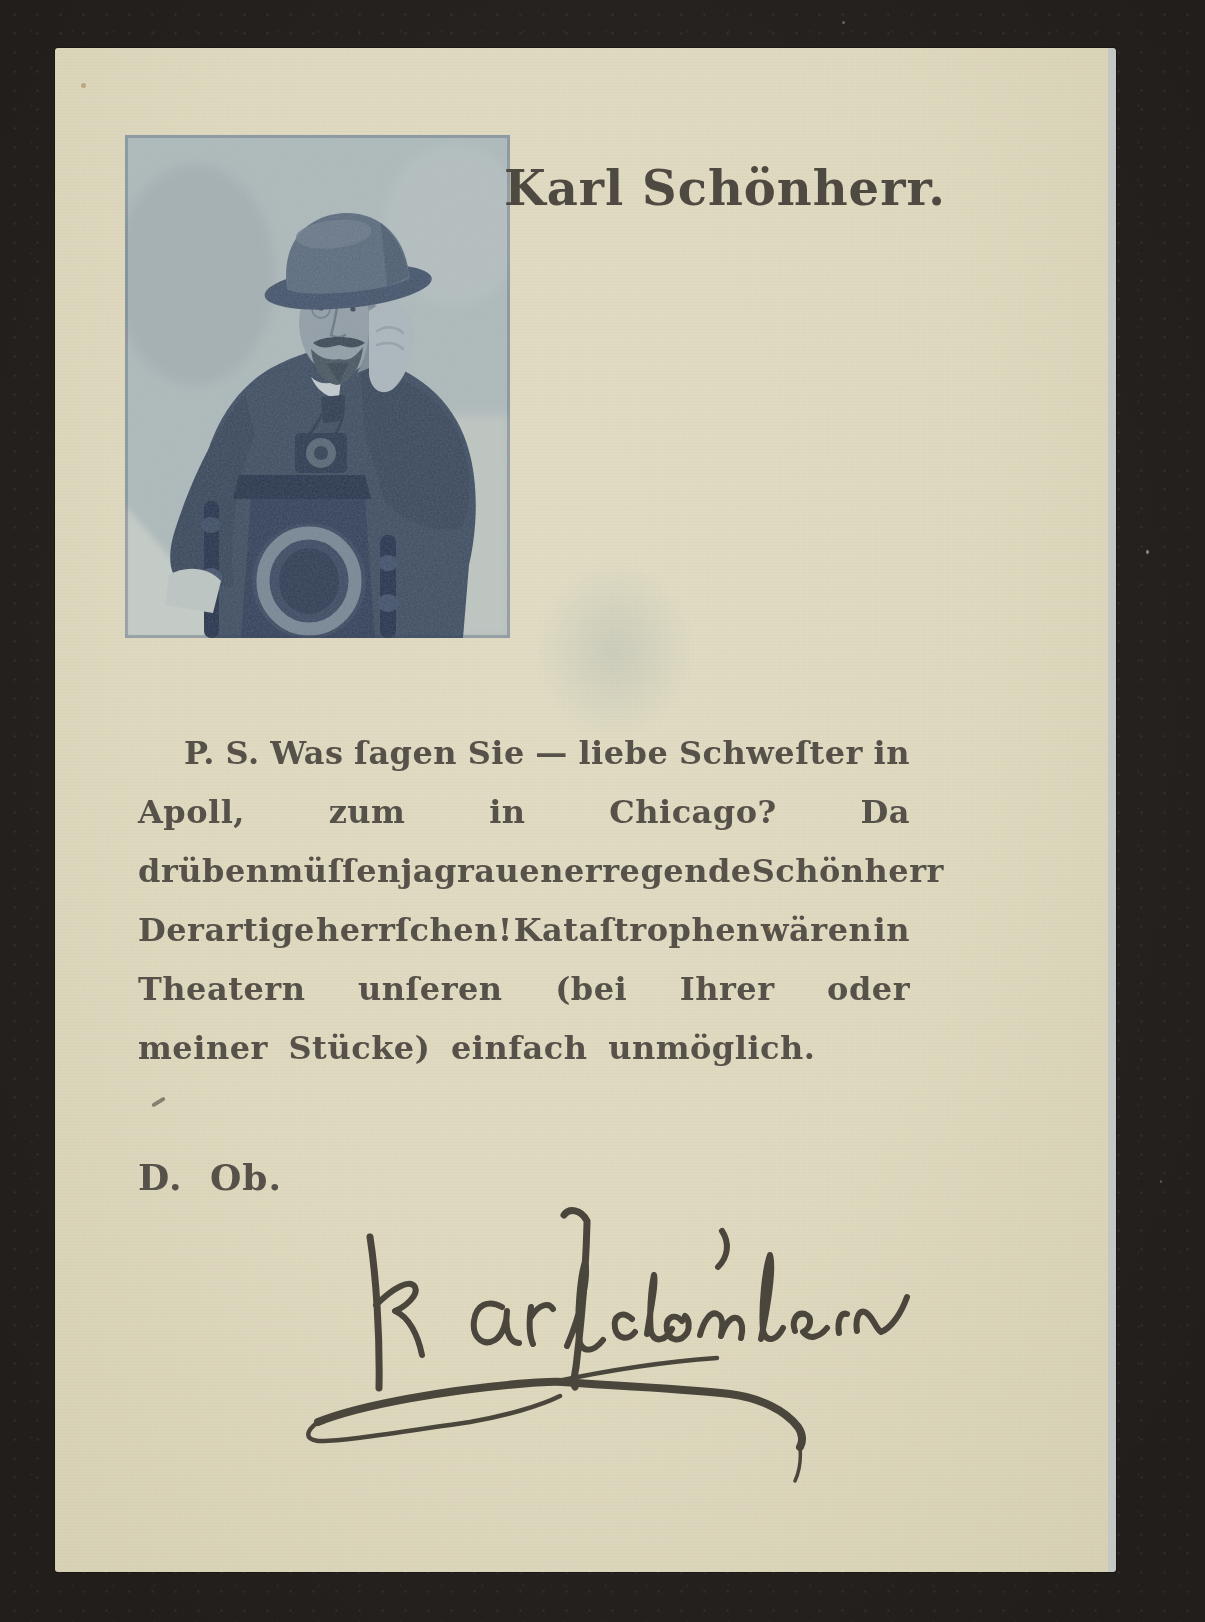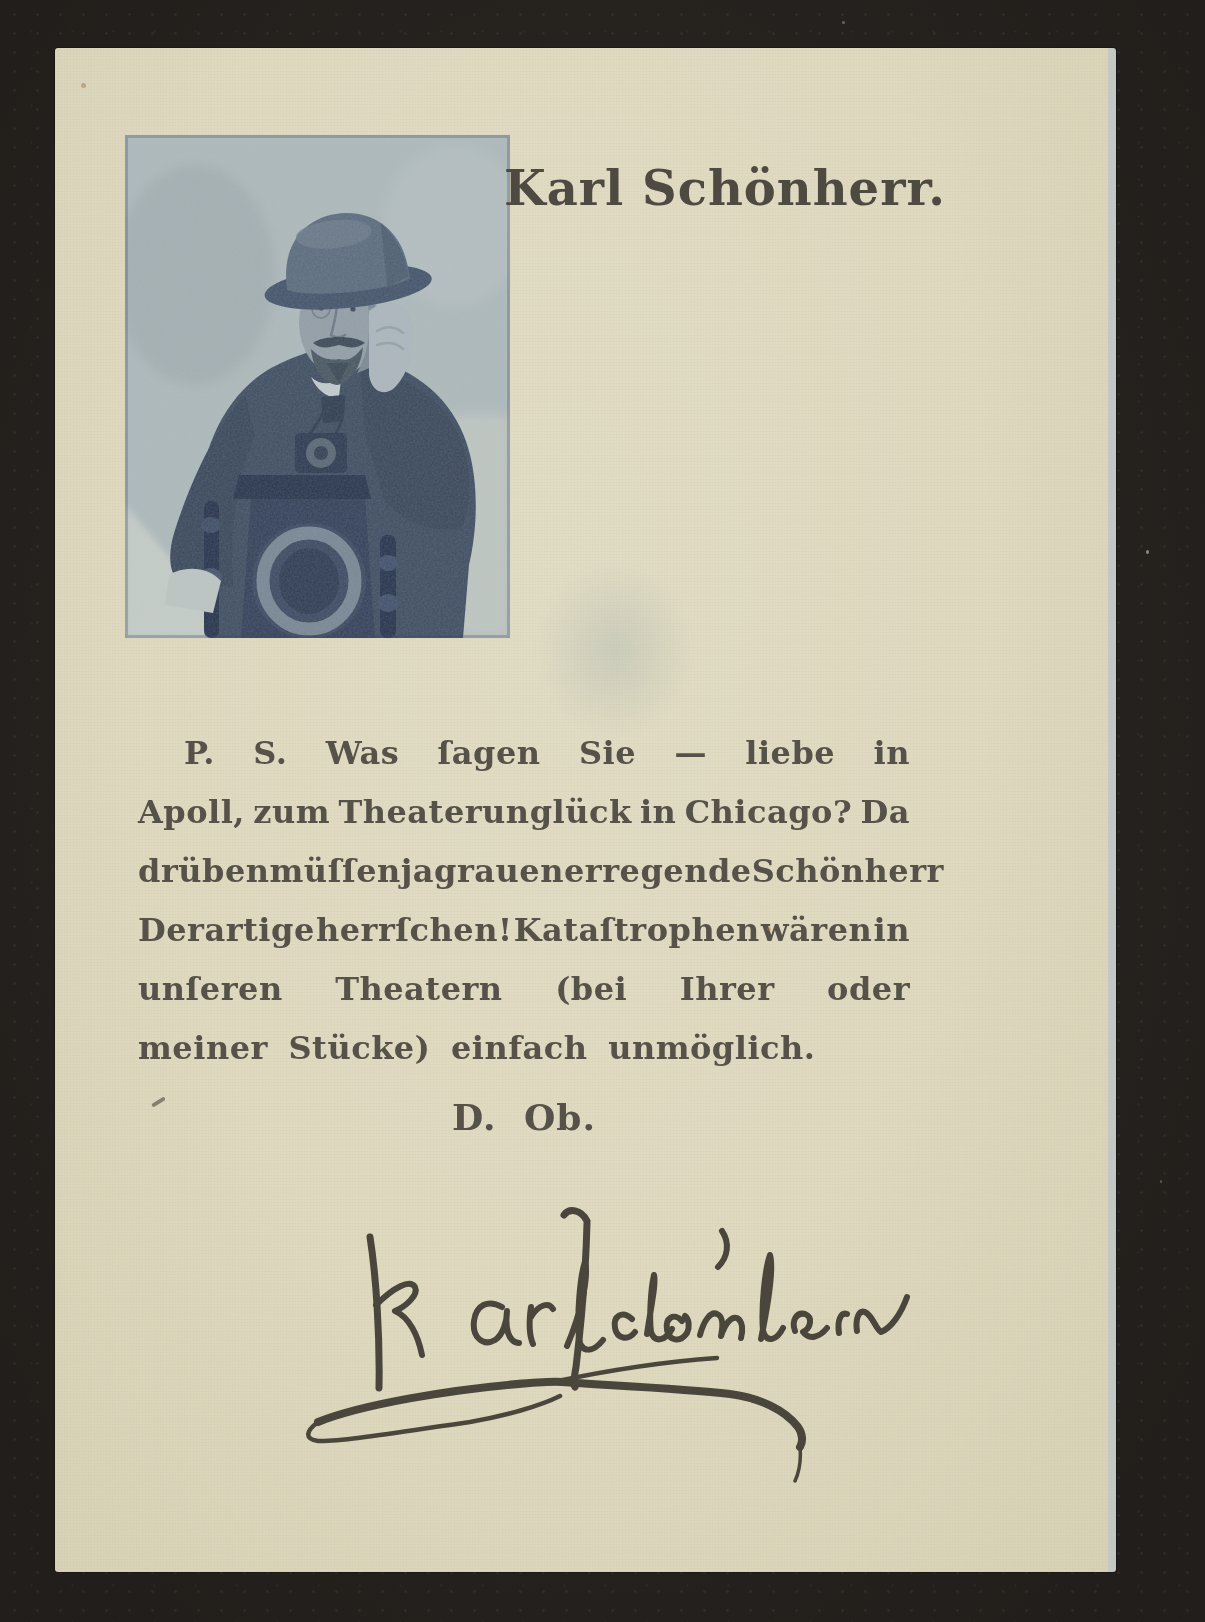--- a/index.html
+++ b/index.html
@@ -34,21 +34,21 @@
     filter:blur(4px);
   }
   .bodytext{
     position:absolute;left:83px;top:676px;width:772px;
     font-size:32px;font-weight:bold;color:#56524a;letter-spacing:0.5px;
   }
   .jline{display:flex;justify-content:space-between;height:59px;line-height:59px;white-space:nowrap;}
   .jline.indent{padding-left:46px;}
   .lastline{display:block;height:59px;line-height:59px;word-spacing:9px;white-space:nowrap;}
   .closing{
-    position:absolute;left:83px;top:1048px;width:772px;text-align:center;
+    position:absolute;left:83px;top:1108px;width:772px;
     font-size:36px;font-weight:bold;color:#56524a;word-spacing:14px;letter-spacing:1px;
   }
   .signature{position:absolute;left:245px;top:1147px;width:660px;height:300px;}
   .penmark{position:absolute;left:96px;top:1052px;width:15px;height:4px;background:#6f6b5e;
     border-radius:2px;transform:rotate(-32deg);opacity:0.8;}
   .speck1{position:absolute;left:26px;top:35px;width:5px;height:5px;border-radius:50%;
     background:rgba(160,120,70,0.5);}
   .speck2{position:absolute;left:712px;top:879px;width:4px;height:4px;border-radius:50%;
     background:rgba(170,120,70,0.45);}
   .dust1{position:absolute;left:1146px;top:550px;width:3px;height:4px;border-radius:50%;
@@ -142,47 +142,47 @@
 
     <div class="bodytext">
       <div class="jline indent">
           <span>P.</span>
           <span>S.</span>
           <span>Was</span>
           <span>ſagen</span>
           <span>Sie</span>
           <span>—</span>
           <span>liebe</span>
+          <span>Schweſter</span>
           <span>in</span>
         </div>
       <div class="jline">
           <span>Apoll,</span>
           <span>zum</span>
-          <span>Theaterunglück</span>
           <span>in</span>
           <span>Chicago?</span>
           <span>Da</span>
         </div>
       <div class="jline">
           <span>drüben</span>
           <span>müſſen</span>
           <span>ja</span>
           <span>grauenerregende</span>
           <span>Schönherr</span>
         </div>
       <div class="jline">
           <span>Derartige</span>
           <span>herrſchen!</span>
           <span>Kataſtrophen</span>
           <span>wären</span>
           <span>in</span>
         </div>
       <div class="jline">
+          <span>Theatern</span>
           <span>unſeren</span>
-          <span>Theatern</span>
           <span>(bei</span>
           <span>Ihrer</span>
           <span>oder</span>
         </div>
       <div class="lastline">meiner Stücke) einfach unmöglich.</div>
     </div>
 
     <div class="closing">D. Ob.</div>
 
     <svg class="signature" viewBox="0 0 660 300" role="img" fill="none" stroke="#3e3a32" stroke-linecap="round" stroke-linejoin="round" opacity="0.92" aria-label="Karl Schönherr">

